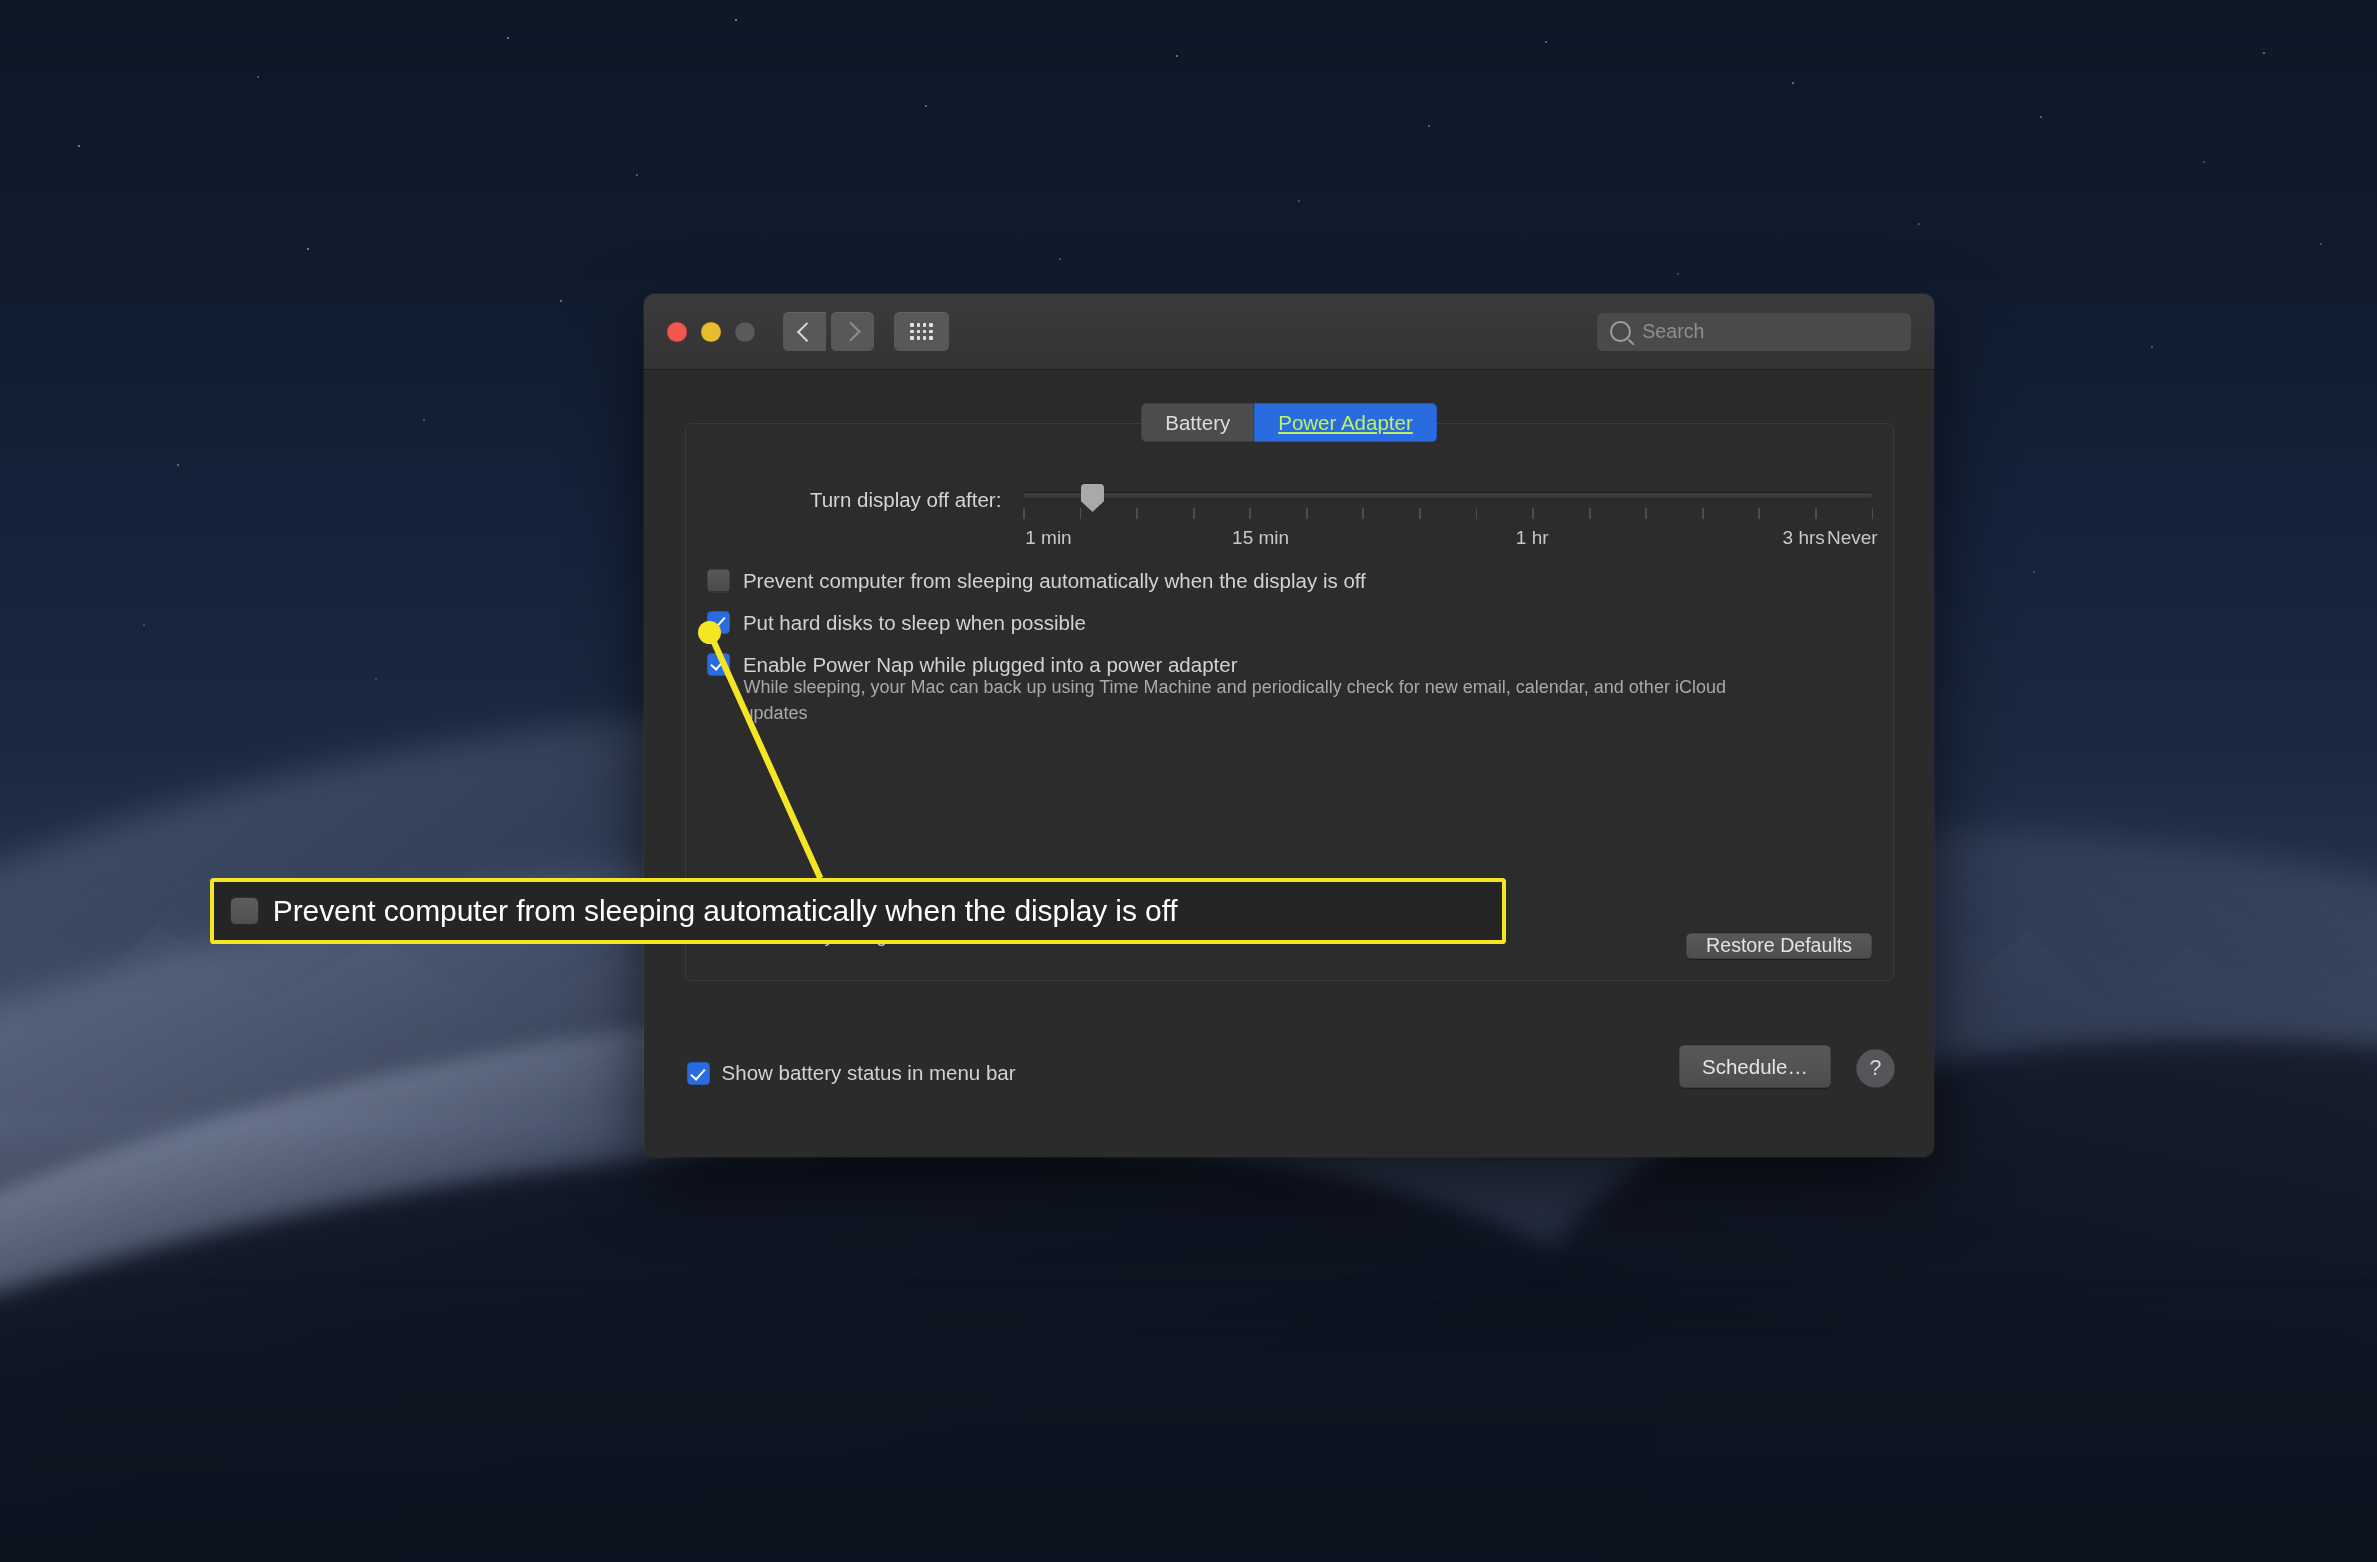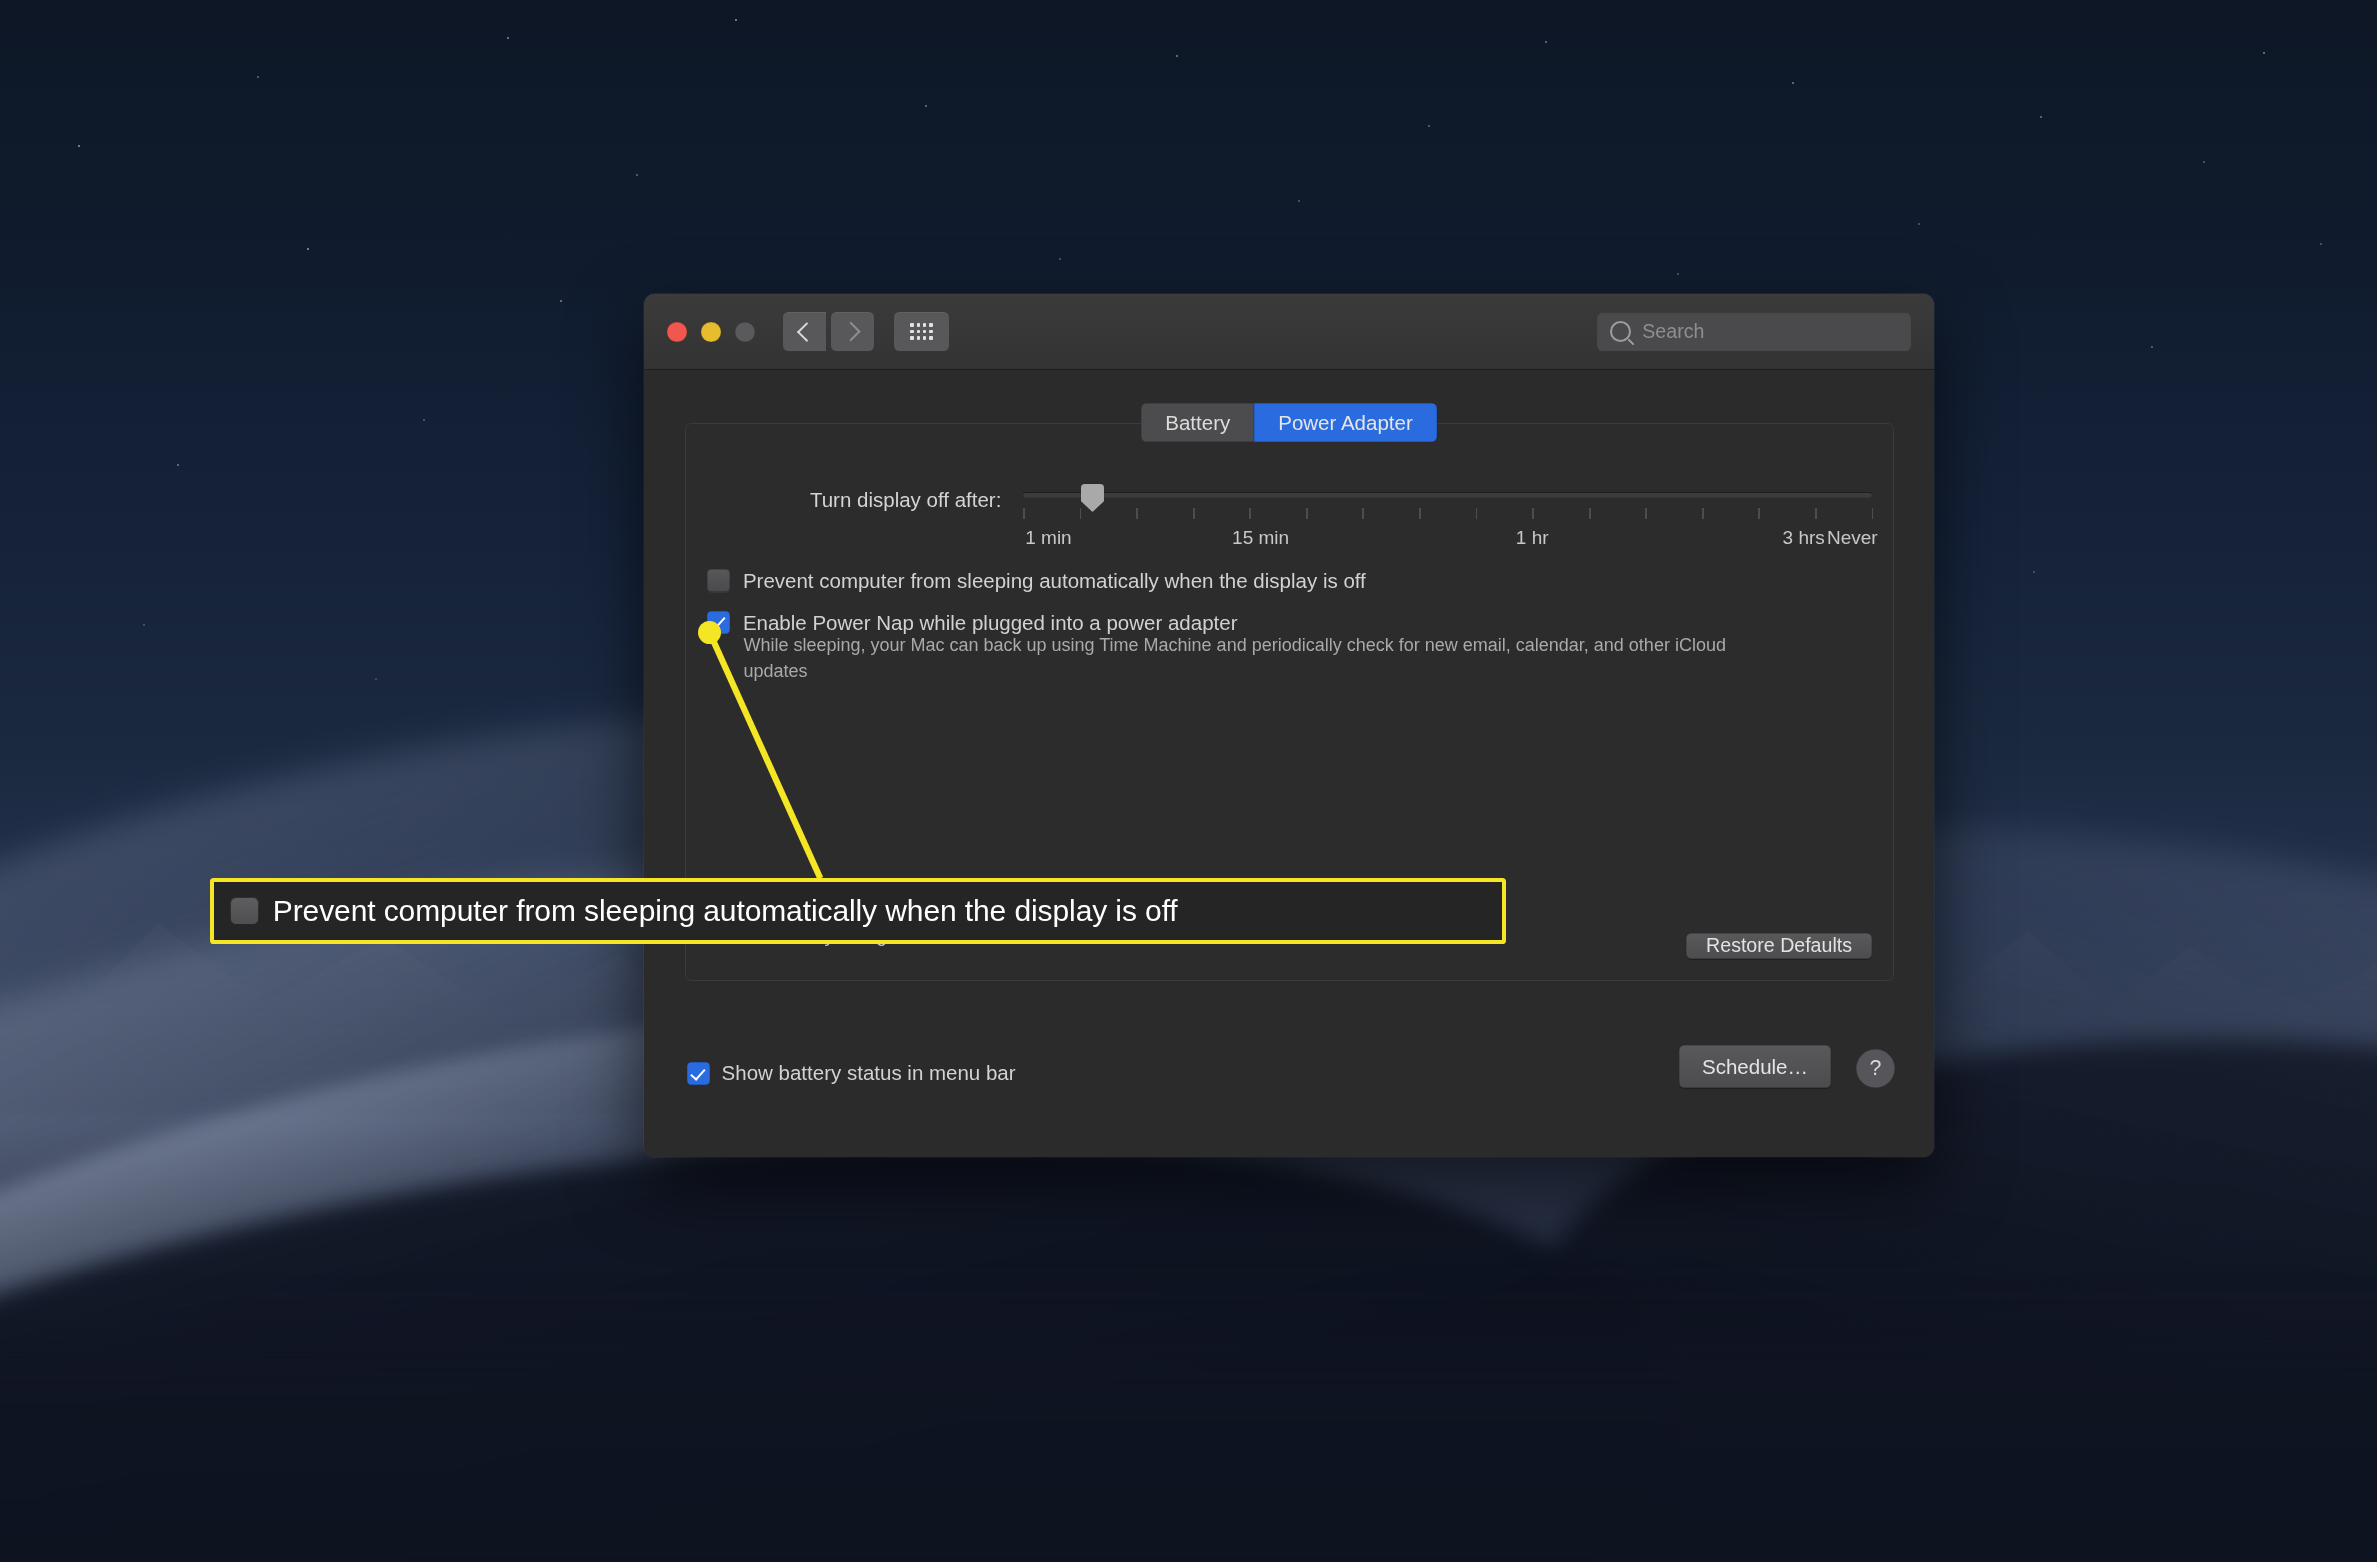--- a/index.html
+++ b/index.html
@@ -216,21 +216,21 @@
     height: 39px;
     padding: 0 24px;
     display: flex; align-items: center; justify-content: center;
     color: #dcdcdc;
     font-size: 20.5px;
     background: #4c4c4e;
     box-shadow: inset 0 0 0 0.4px rgba(0,0,0,.35);
   }
   .tab.first { border-radius: 5.4px 0 0 5.4px; }
   .tab.last  { border-radius: 0 5.4px 5.4px 0; }
-  .tab.active { background: #2a6ce0; color: #e5e5e5; }
+  .tab.active { background: #2a6ce0; color: #bef264; text-decoration: underline; }
 
   
   #settings-panel {
     position: absolute;
     left: 41px; top: 53px;
     width: 1207px; height: 556px;
     border: 0.9px solid #3b3b3b;
     border-radius: 6.2px;
     background: #2c2c2c;
   }
@@ -563,20 +563,24 @@
           </div>
       </div>
 
       <div id="checkbox-list">
 
         <div class="cbrow">
           <span class="cbox off"></span>
           <span class="cblabel">Prevent computer from sleeping automatically when the display is off</span>
         </div>
 
+        <div class="cbrow">
+          <span class="cbox on"></span>
+          <span class="cblabel">Put hard disks to sleep when possible</span>
+        </div>
 
 
         <div class="cbrow" style="margin-bottom:1px">
           <span class="cbox on"></span>
           <span class="cblabel">Enable Power Nap while plugged into a power adapter</span>
         </div>
 
         <div id="powernap-desc">While sleeping, your Mac can back up using Time Machine and periodically check for new email, calendar, and other iCloud updates</div>
       </div>
 

